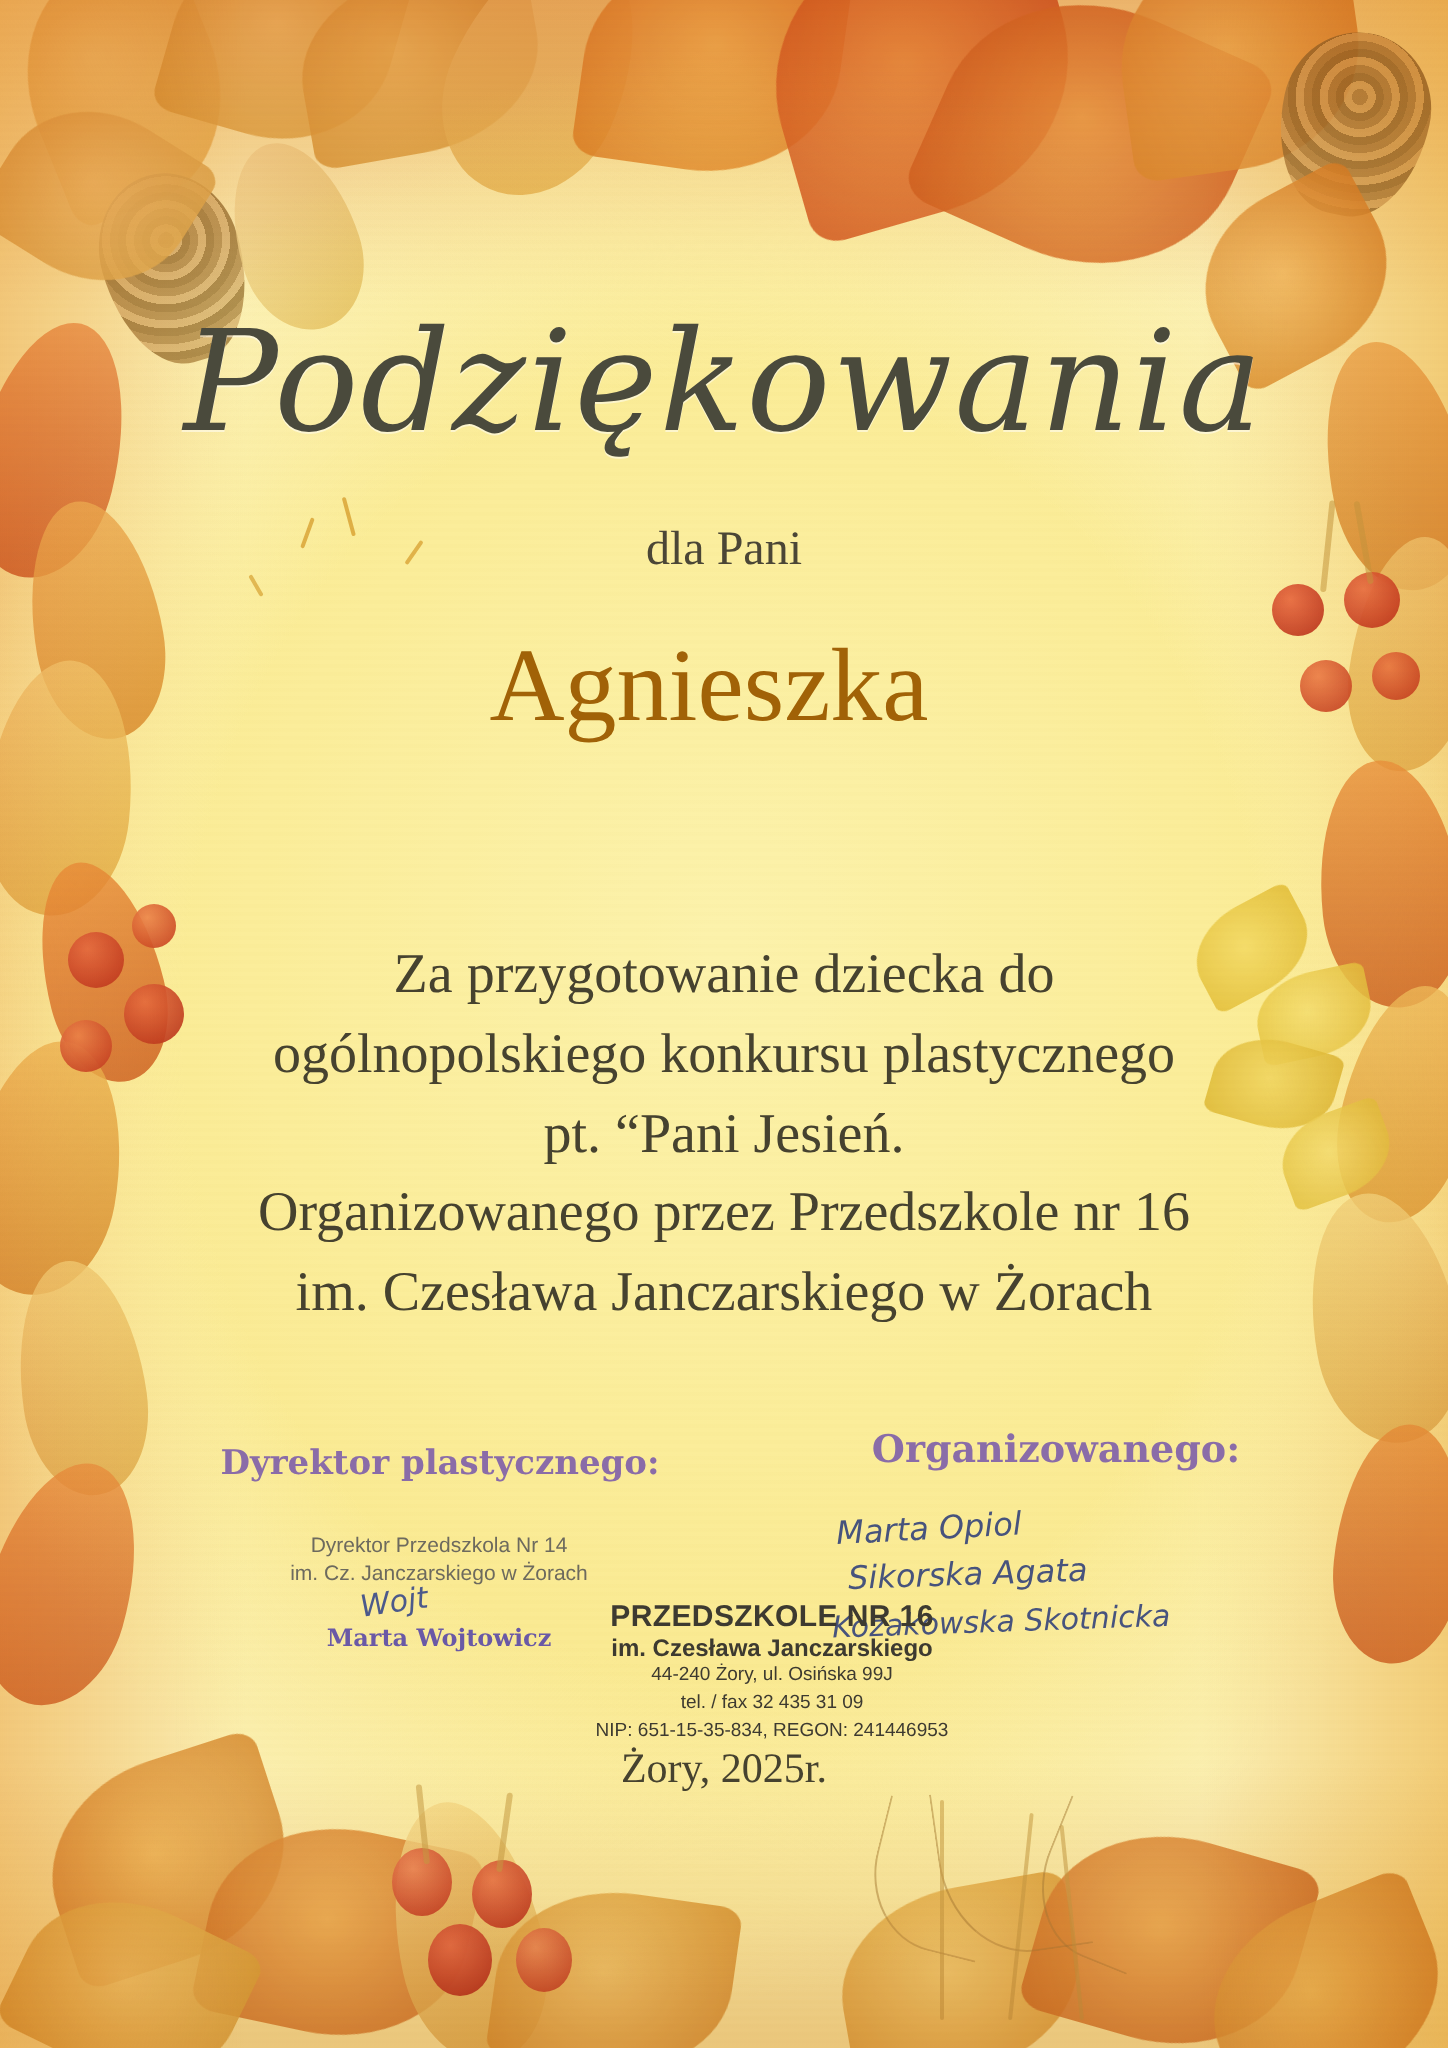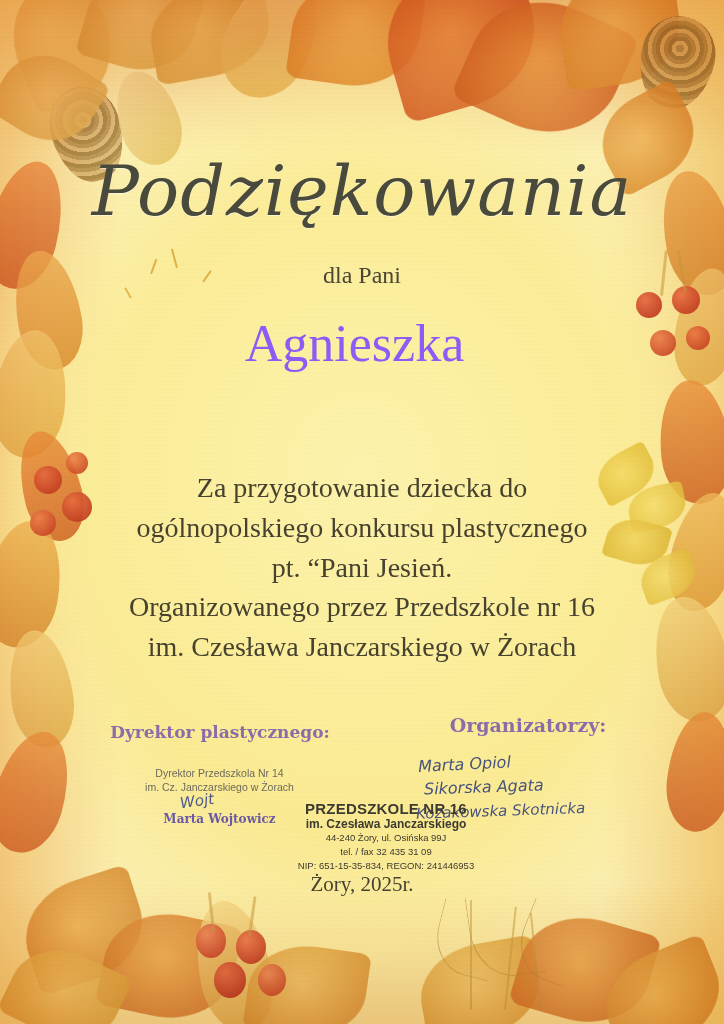--- a/index.html
+++ b/index.html
@@ -112,21 +112,21 @@
     font-size: 24px;
     color: #4b4636;
   }
 
   .recipient {
     position: absolute;
     top: 312px;
     left: 0; right: 15px;
     font-size: 52px;
     line-height: 1.22;
-    color: #8b5cf6;
+    color: #a16207;
   }
 
   .body-text {
     position: absolute;
     top: 468px;
     left: 50px; right: 50px;
     font-size: 28px;
     line-height: 1.42;
     color: #46422f;
   }
@@ -333,21 +333,21 @@
     </div>
 
     <div class="sig-left-title">Dyrektor plastycznego:</div>
     <div class="sig-left-stamp">
       <div>Dyrektor Przedszkola Nr 14</div>
       <div>im. Cz. Janczarskiego w Żorach</div>
     </div>
     <div class="sig-left-hand">Wojt</div>
     <div class="sig-left-name">Marta Wojtowicz</div>
 
-    <div class="sig-right-title">Organizatorzy:</div>
+    <div class="sig-right-title">Organizowanego:</div>
     <div class="hand-sigs">
       <div>Marta Opiol</div>
       <div>Sikorska Agata</div>
       <div>Kozakowska Skotnicka</div>
     </div>
 
     <div class="stamp-center">
       <div class="l1">PRZEDSZKOLE NR 16</div>
       <div class="l2">im. Czesława Janczarskiego</div>
       <div class="l3">44-240 Żory, ul. Osińska 99J</div>

